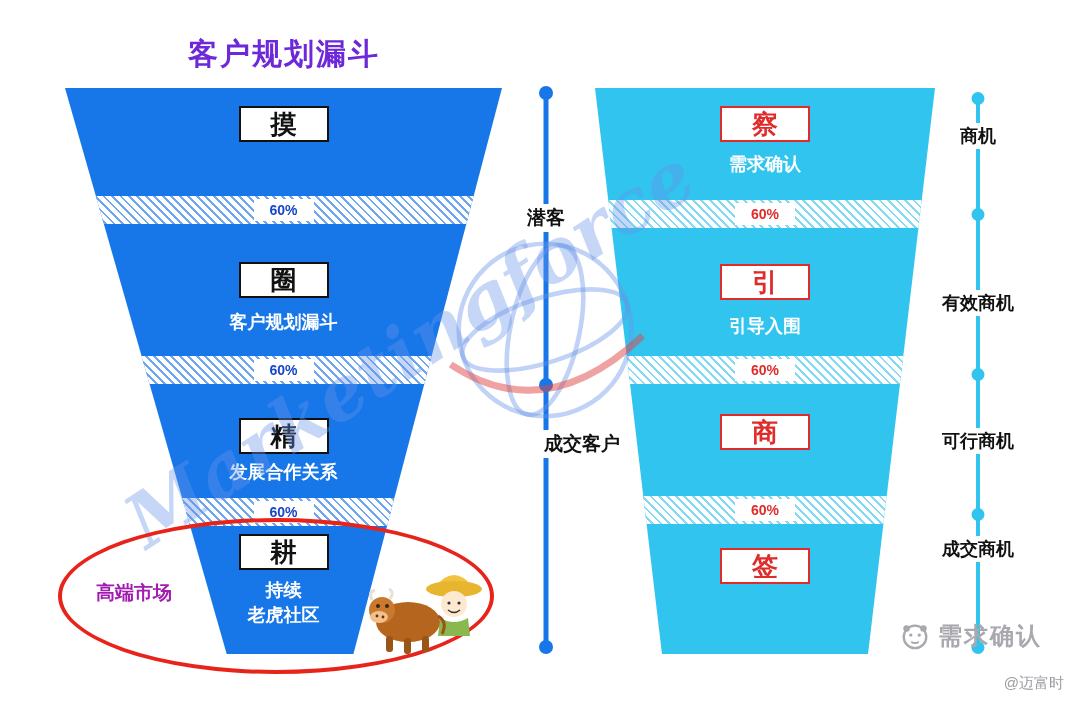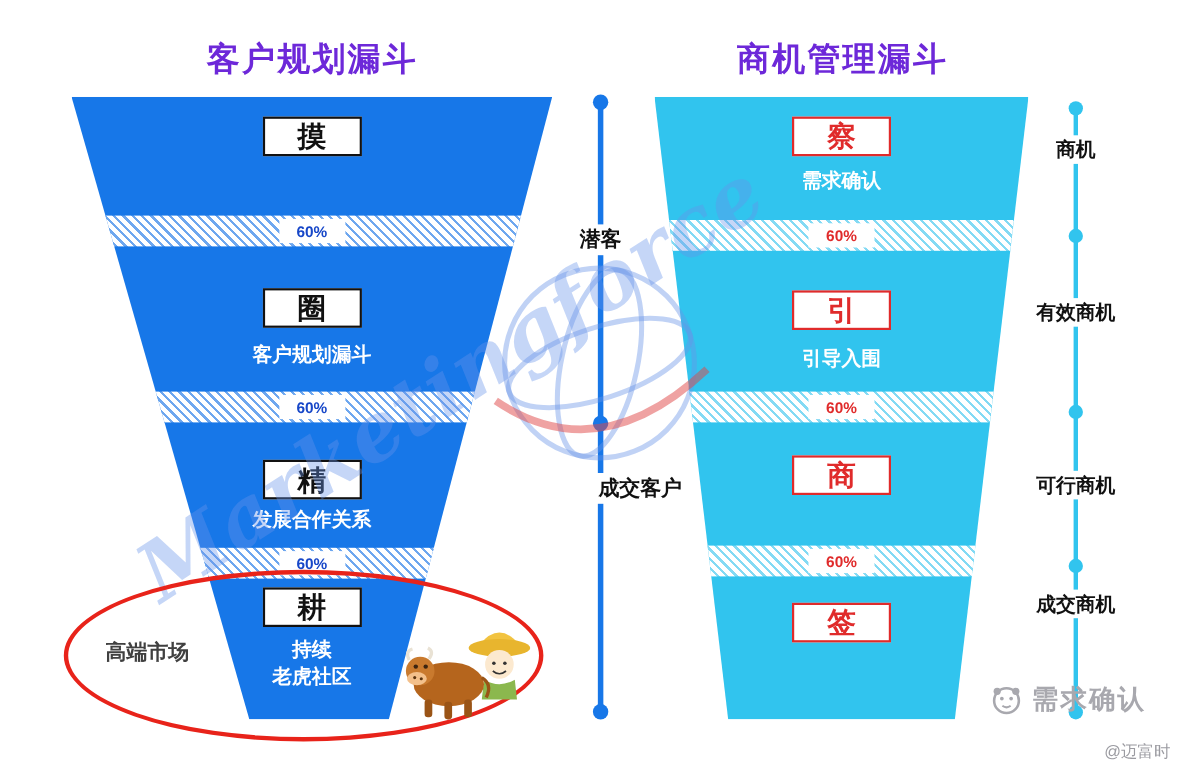--- a/index.html
+++ b/index.html
@@ -43,43 +43,42 @@
   .tl-dot { position:absolute; left:50%; transform:translateX(-50%); width:14px; height:14px; border-radius:50%; }
   .dot-blue { background:#1777E8; }
   .dot-cyan { background:#31C4EE; width:13px; height:13px; }
   #timeline-mid .dt1{top:0} #timeline-mid .dt2{top:292px} #timeline-mid .dt3{top:554px}
   #timeline-right .dt1{top:0} #timeline-right .dt2{top:116px} #timeline-right .dt3{top:276px} #timeline-right .dt4{top:416px} #timeline-right .dt5{top:549px}
 
   .tl-label { position:absolute; transform:translateX(-50%); background:#ffffff; padding:1px 5px; font-weight:bold; font-size:19px; color:#111111; z-index:4; white-space:nowrap; }
   #lbl-qianke { left:546px; top:204px; }
   #lbl-chengjiao { left:546px; top:430px;margin-left:36px; }
   #lbl-shangji { left:978px; top:123px; font-size:18px; }
-  #lbl-youxiao { left:978px; top:271px; font-size:18px; }
+  #lbl-youxiao { left:978px; top:290px; font-size:18px; }
   #lbl-kexing { left:978px; top:428px; font-size:18px; }
   #lbl-chengjiao-sj { left:978px; top:536px; font-size:18px; }
 
   #watermark { position:absolute; left:120px; top:110px; width:720px; height:500px; z-index:3; pointer-events:none; }
   .wm-text { position:absolute; left:-60px; top:195px; width:700px; text-align:center; font-size:74px; font-style:italic; font-weight:bold; color:rgba(103,148,233,0.38); transform:rotate(-33deg); letter-spacing:1px; font-family:"DejaVu Serif", serif; }
   .wm-globe { position:absolute; left:310px; top:105px; }
 
   #highlight-ellipse { position:absolute; left:58px; top:518px; width:436px; height:156px; border:4px solid #e8231a; border-radius:50%; z-index:5; }
-  #highend-label { position:absolute; left:96px; top:580px; font-size:19px; font-weight:bold; color:#404040; z-index:6; }
+  #highend-label { position:absolute; left:96px; top:580px; font-size:19px; font-weight:bold; color:#a21caf; z-index:6; }
   #farm-art { position:absolute; left:366px; top:556px; z-index:6; }
 
   #tiger-badge { position:absolute; left:900px; top:620px; display:flex; align-items:center; gap:8px; color:#a8a8ae; z-index:6; }
   #tiger-badge .txt { font-size:24px; font-weight:bold; letter-spacing:2px; color:#a8a8ae; }
   #credit { position:absolute; right:16px; top:674px; font-size:15px; color:#9b9ba1; z-index:6; }
 </style>
 </head>
 <body>
 
 <div class="canvas">
 
   <div class="title title-left">客户规划漏斗</div>
-  <div class="title title-right">商机管理漏斗</div>
 
   <div id="funnel-left" class="funnel">
     <div class="band band-blue b1">
       <span class="rate rate-blue">60%</span>
     </div>
     <div class="band band-blue b2">
       <span class="rate rate-blue">60%</span>
     </div>
     <div class="band band-blue b3">
       <span class="rate rate-blue">60%</span>

